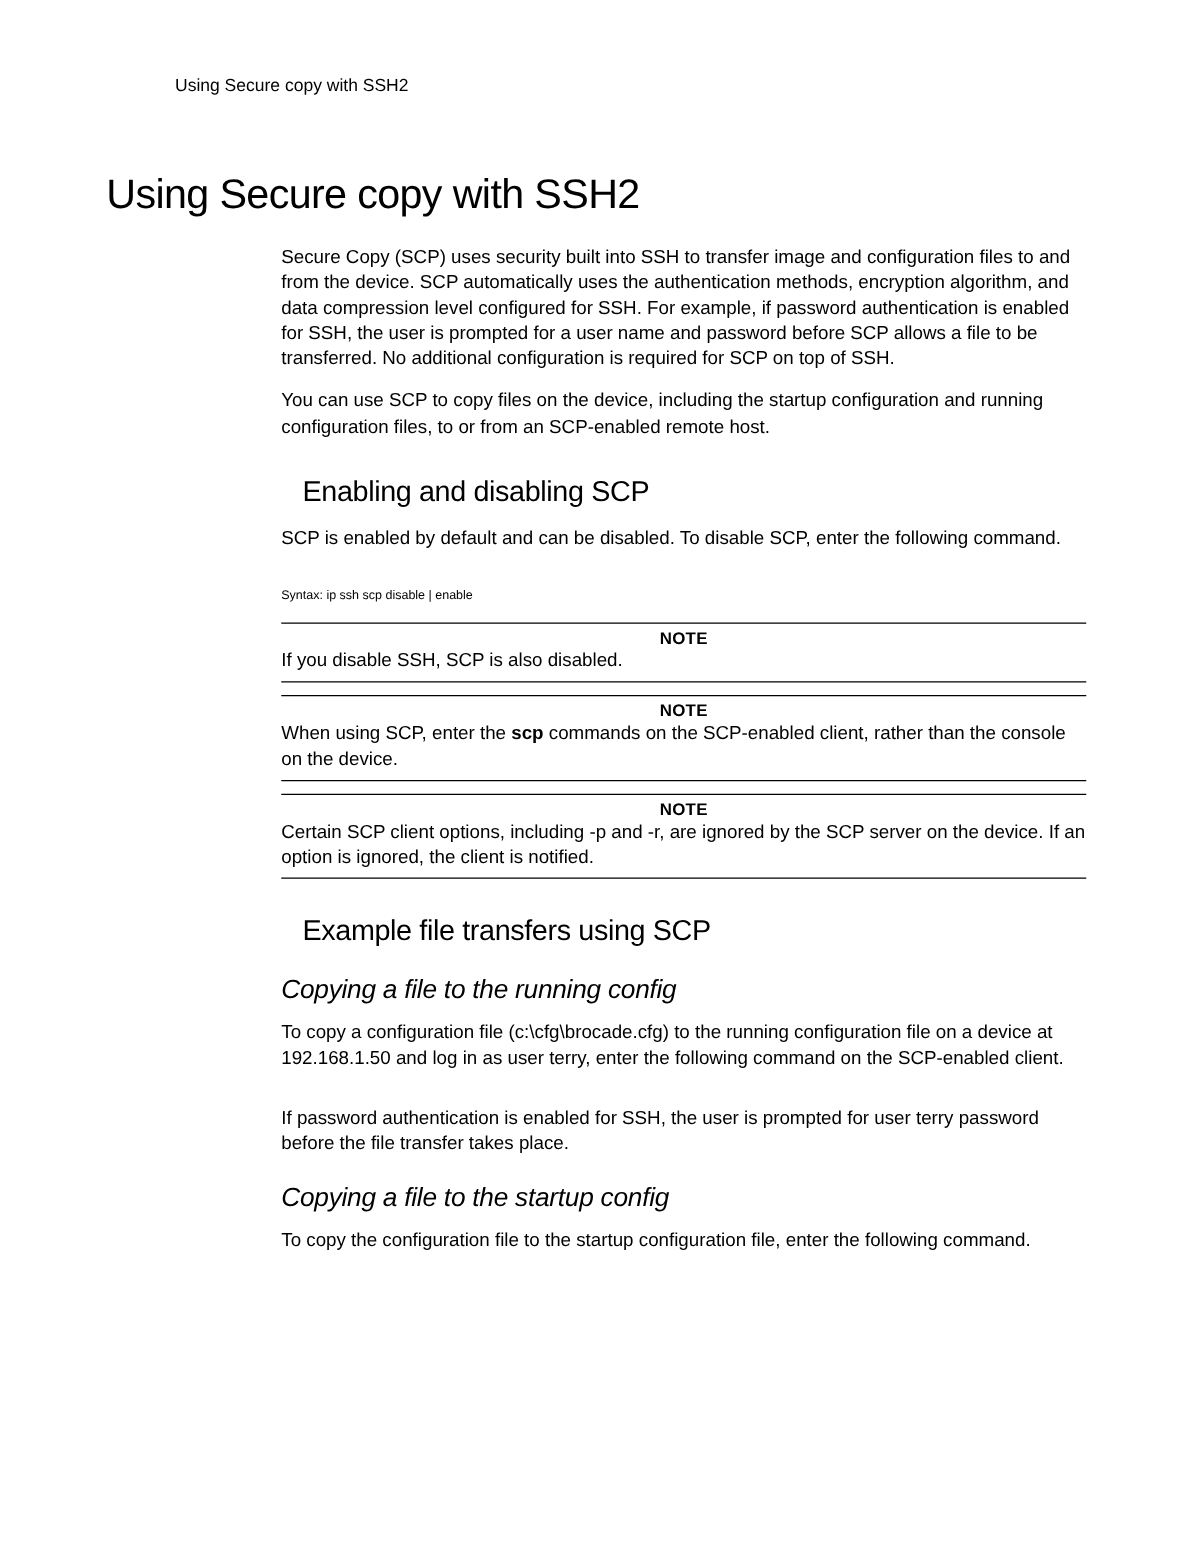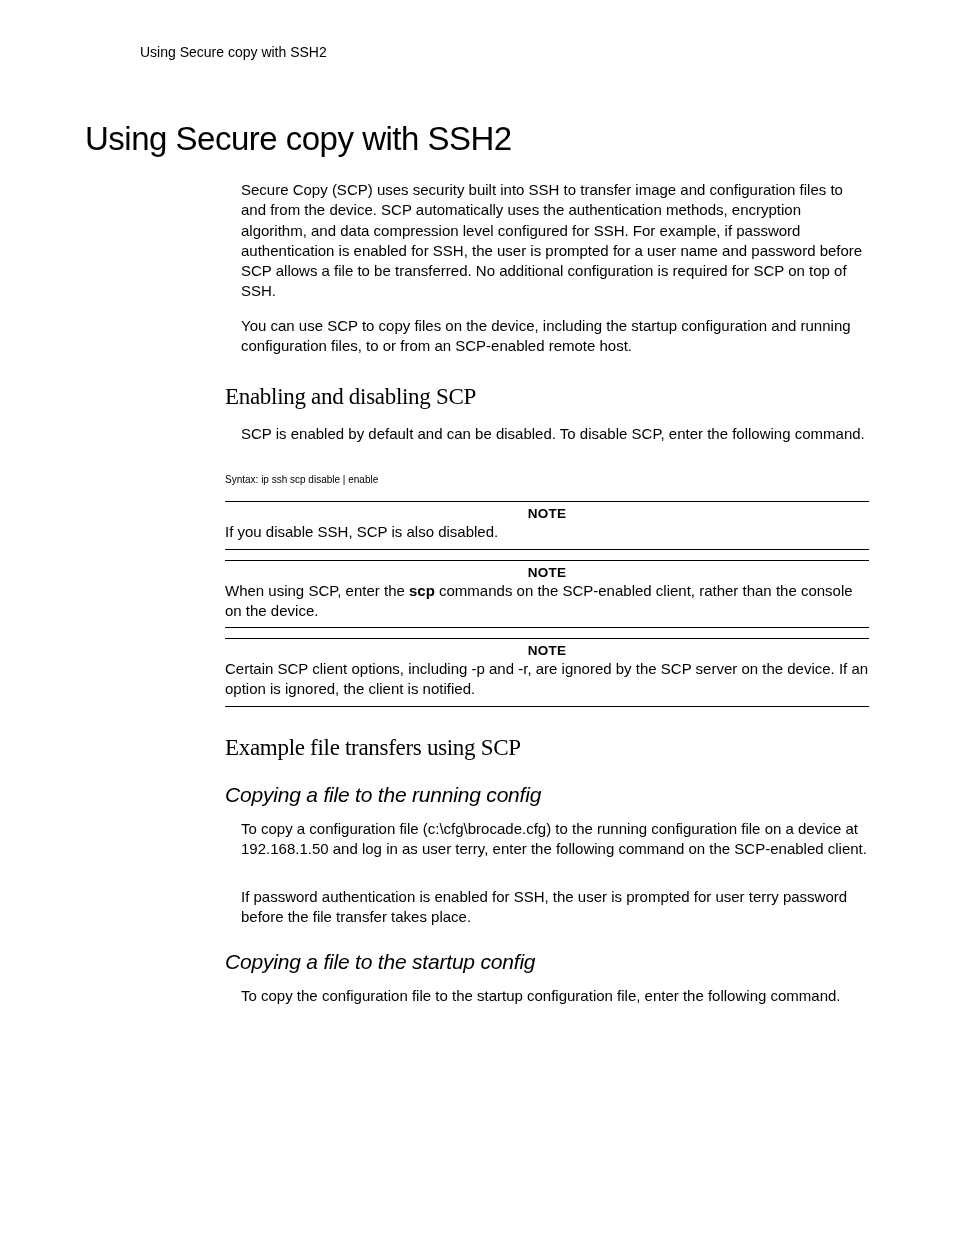--- a/index.html
+++ b/index.html
@@ -7,21 +7,21 @@
     padding: 0;
     background: #fff;
     font-family: Arial, Helvetica, sans-serif;
     color: #000;
   }
   .page {
     width: 954px;
     height: 1235px;
     box-sizing: border-box;
     position: relative;
-    padding: 44px 85px 60px 85px;
+    padding: 60px 85px 60px 85px;
     border-radius: 12px;
   }
   .running-header {
     font-size: 14px;
     margin-left: 55px;
     margin-bottom: 60px;
   }
   .main-title {
     font-family: "Arial Narrow", Arial, sans-serif;
     font-stretch: condensed;
@@ -29,28 +29,28 @@
     font-weight: 400;
     margin: 0 0 22px 0;
     letter-spacing: -0.5px;
   }
   .body-block {
     margin-left: 140px;
   }
   .para {
     font-size: 15px;
     line-height: 1.35;
-    margin: 0 0 14px 16px;
+    margin: 0 0 14px 0;
   }
   .section-title {
-    font-family: Liberation Serif, serif;
+    font-family: Liberation Sans, sans-serif;
     font-stretch: condensed;
     font-size: 23px;
     font-weight: 400;
-    margin: 28px 0 14px 0;
+    margin: 28px 0 14px 17px;
     letter-spacing: -0.3px;
   }
   .subsection-title {
     font-family: "Arial Narrow", Arial, sans-serif;
     font-stretch: condensed;
     font-style: italic;
     font-size: 21px;
     font-weight: 400;
     margin: 22px 0 12px 0;
     letter-spacing: -0.2px;

